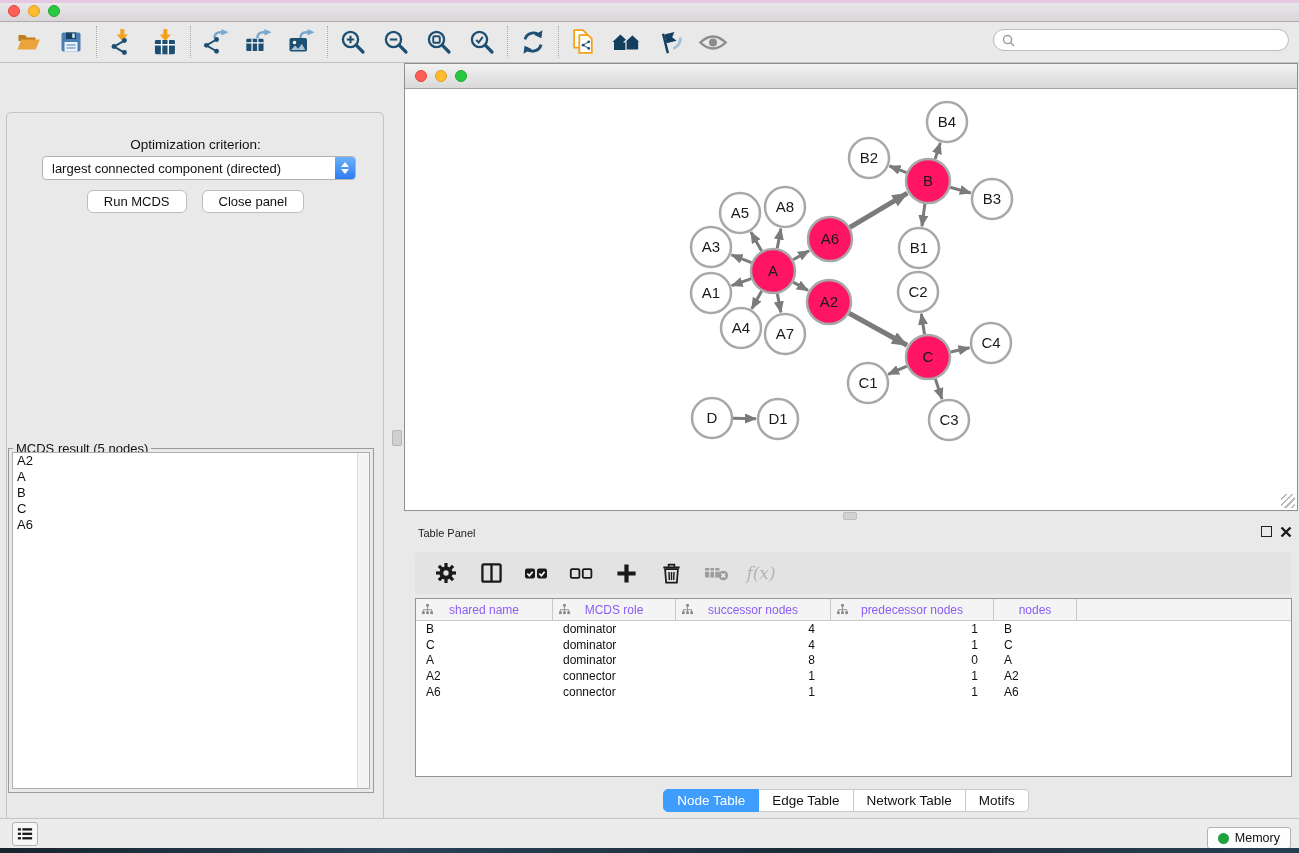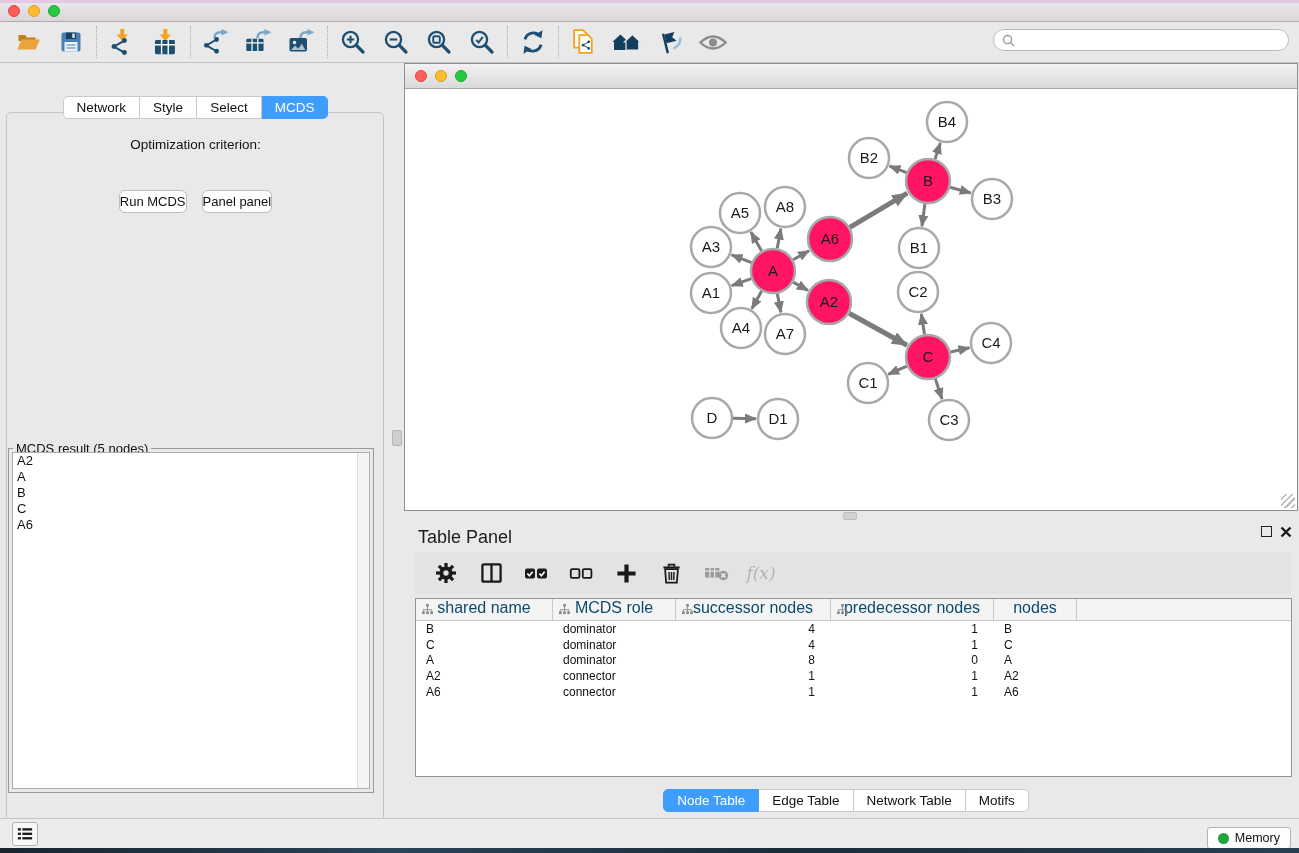--- a/index.html
+++ b/index.html
@@ -46,21 +46,21 @@
   .seg-tab.active { background:#3f9efd; border-color:#3f9efd; color:#fff; }
   .opt-label { position:absolute; top:74px; left:0; right:0; text-align:center; font-size:13.5px; color:#111; }
   .dropdown { position:absolute; top:93px; left:42px; width:314px; height:24px; background:#fff;
     border:1px solid #b2b2b2; border-radius:4px; display:flex; align-items:center; cursor:pointer; }
   .dropdown .dd-text { flex:1; font-size:13px; padding-left:9px; color:#111; }
   .dd-stepper { width:20px; height:22px; border-radius:0 3px 3px 0; background:linear-gradient(#6cb0f9,#2e7df0);
     display:flex; flex-direction:column; align-items:center; justify-content:center; gap:2px; }
   .dd-up { width:0; height:0; border-left:4px solid transparent; border-right:4px solid transparent; border-bottom:5px solid #fff; }
   .dd-down { width:0; height:0; border-left:4px solid transparent; border-right:4px solid transparent; border-top:5px solid #fff; }
   .cp-buttons { position:absolute; top:127px; left:0; right:0; display:flex; justify-content:center; gap:15px; }
-  .btn { background:#fff; border:1px solid #bdbdbd; border-radius:6px; font-size:13px; padding:3px 0;
+  .btn { background:#fff; border:1px solid #bdbdbd; border-radius:6px; font-size:13px; padding:3px 16px;
     color:#111; cursor:pointer; font-family:"Liberation Sans", sans-serif; }
   .result-box { position:absolute; left:8px; top:385px; width:366px; height:345px; border:1px solid #9a9a9a;
     background:#e9e9e9; }
   .result-legend { position:absolute; top:-8px; left:4px; background:#e9e9e9; font-size:13px; padding:0 3px; color:#111; }
   .result-list { position:absolute; inset:3px; background:#fff; border:1px solid #aeaeae; overflow:hidden; }
   .result-item { font-size:13px; color:#111; line-height:16px; padding-left:4px; }
   .result-scroll { position:absolute; right:0; top:0; bottom:0; width:12px; background:#f4f4f4; border-left:1px solid #dcdcdc; }
 
   
   .v-grip { position:absolute; left:392px; top:430px; width:10px; height:16px; background:#cfcfcf;
@@ -76,30 +76,30 @@
   .net-canvas { position:absolute; left:0; top:25px; width:892px; height:421px; background:#fff; }
   .resize-grip { position:absolute; right:2px; bottom:2px; width:14px; height:14px;
     background:repeating-linear-gradient(135deg, transparent 0 3px, #b9b9b9 3px 4.5px); cursor:nwse-resize; }
 
   
   .h-grip { position:absolute; left:843px; top:512px; width:14px; height:8px; background:#d2d2d2;
     border:1px solid #bdbdbd; border-radius:2px; cursor:row-resize; }
 
   
   .table-panel { position:absolute; left:404px; top:520px; width:895px; height:292px; background:#e9e9e9; }
-  .tp-title { position:absolute; left:14px; top:7px; font-size:18px; color:#1c1c1c; }
+  .tp-title { position:absolute; left:14px; top:7px; font-size:11px; color:#1c1c1c; }
   .tp-toolbar { position:absolute; left:11px; top:32px; width:876px; height:42px; background:#e3e3e3;
     border-radius:3px; display:flex; align-items:center; gap:17px; padding-left:17px; }
   .tp-tool { width:28px; height:28px; display:flex; align-items:center; justify-content:center; cursor:pointer; }
   .fx-label { font-family:"DejaVu Serif", serif; font-style:italic; font-size:17px; color:#b3b3b3; }
   .data-table { position:absolute; left:11px; top:78px; width:877px; height:179px; background:#fff;
     border:1px solid #949494; overflow:hidden; }
   .dt-header { display:flex; height:22px; background:#f4f4f4; border-bottom:1px solid #c9c9c9; }
-  .dt-hcell { position:relative; display:flex; justify-content:center; font-size:16px;
-    color:#0c4a6e; border-right:1px solid #c9c9c9; cursor:pointer; }
+  .dt-hcell { position:relative; display:flex; align-items:center; justify-content:center; font-size:12px;
+    color:#8b5cf6; border-right:1px solid #c9c9c9; cursor:pointer; }
   .dt-hcell .hicon { position:absolute; left:6px; top:5px; }
   .dt-row { display:flex; height:15.8px; align-items:center; }
   .dt-cell { font-size:12px; color:#111; overflow:hidden; white-space:nowrap; }
   .dt-cell.left { text-align:left; padding-left:10px; }
   .dt-cell.right { text-align:right; padding-right:16px; }
   .tp-tabs { position:absolute; left:0; right:11px; top:269px; display:flex; justify-content:center; }
 
   
   .statusbar { position:absolute; left:0; top:818px; width:1299px; height:30px; background:#ececec;
     border-top:1px solid #c5c5c5; }
@@ -329,30 +329,31 @@
       <svg width="13" height="13" viewBox="0 0 14 14">
         <circle cx="6" cy="6" r="4.4" fill="none" stroke="#9a9a9a" stroke-width="1.5"></circle>
         <line x1="9.3" y1="9.3" x2="13" y2="13" stroke="#9a9a9a" stroke-width="1.5"></line>
       </svg>
       <input type="text" placeholder="" style="">
     </div>
   </div>
 
   <div class="control-panel">
     <div class="cp-body"></div>
-    <div class="seg-tabs" id="cp-tabs">
-        <div class="seg-tab">Network</div>
-        <div class="seg-tab">Style</div>
-        <div class="seg-tab">Select</div>
-        <div class="seg-tab active">MCDS</div>
+    <div class="opt-label">Optimization criterion:</div>
+    <div class="dropdown">
+      <div class="dd-text">largest connected component (directed)</div>
+      <div class="dd-stepper">
+        <div class="dd-up"></div>
+          <div class="dd-down"></div>
       </div>
-    <div class="opt-label">Optimization criterion:</div>
+    </div>
     <div class="cp-buttons">
       <button class="btn">Run MCDS</button>
-      <button class="btn">Panel panel</button>
+      <button class="btn">Close panel</button>
     </div>
     <div class="result-box">
       <div class="result-legend">MCDS result (5 nodes)</div>
       <div class="result-list" id="result-list">
         <div class="result-item">A2</div>
           <div class="result-item">A</div>
           <div class="result-item">B</div>
           <div class="result-item">C</div>
           <div class="result-item">A6</div>
           <div class="result-scroll"></div>

